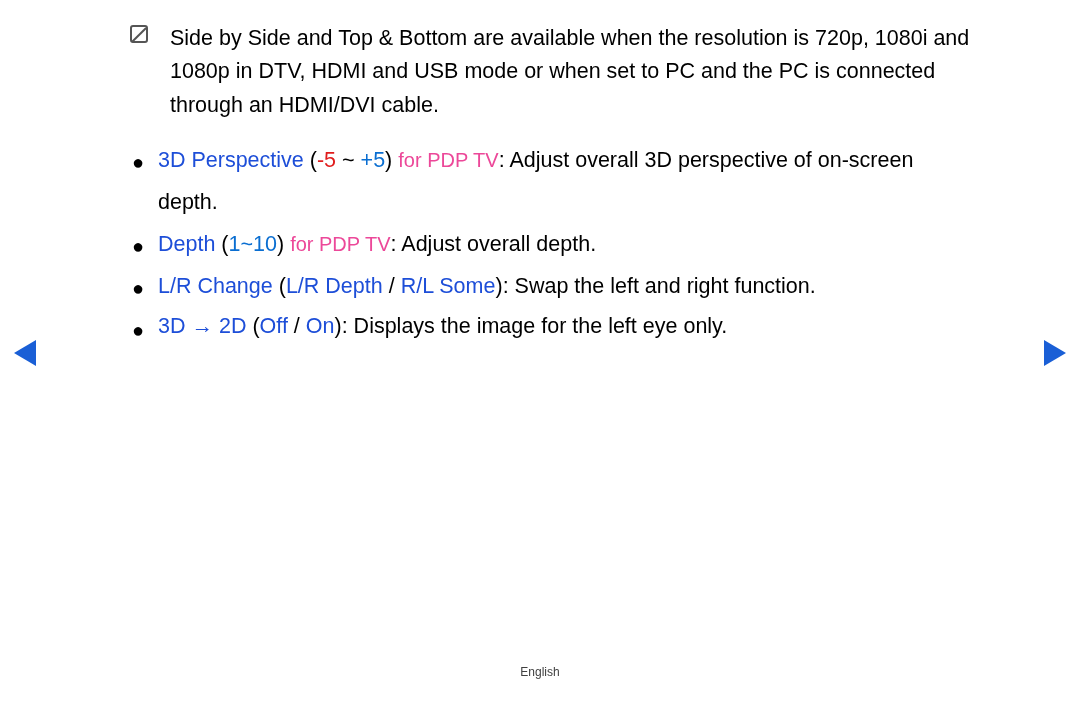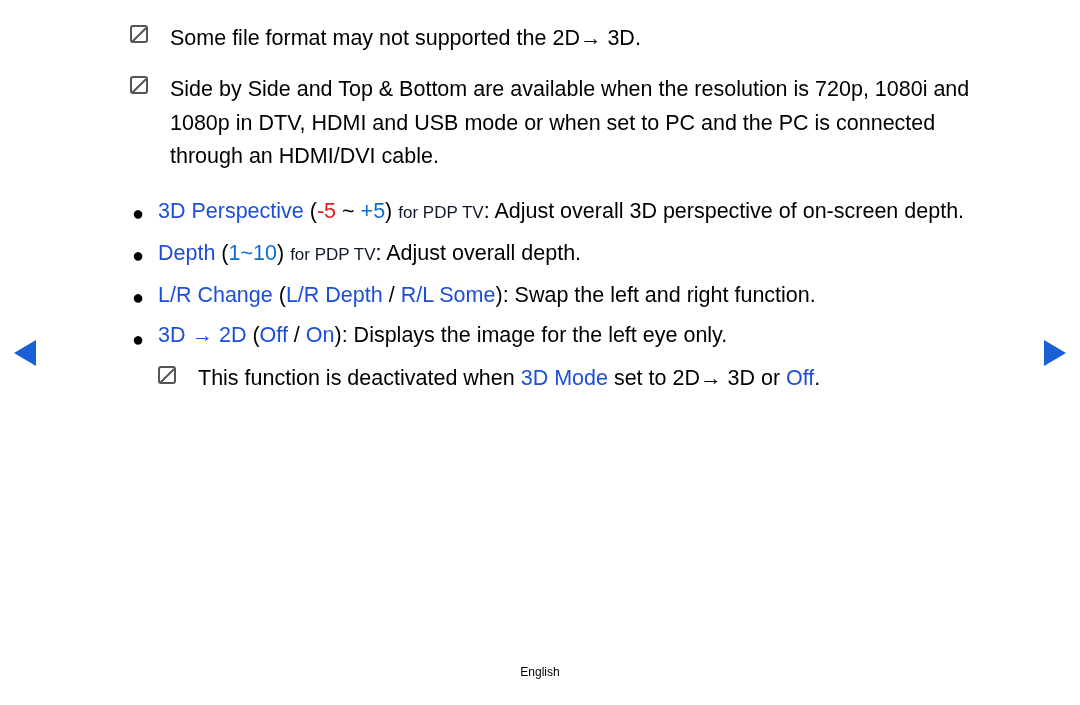--- a/index.html
+++ b/index.html
@@ -12,46 +12,37 @@
   .note-icon::before { content: ""; position: absolute; width: 20px; height: 2px; background: #555; transform: rotate(-45deg); top: 7px; left: -3px; }
   .note-icon::after { content: ""; position: absolute; width: 1.5px; height: 6px; background: #555; transform: rotate(30deg); top: 3px; left: 10px; border-radius: 1px; display:none;}
   .note-text { flex: 1; }
   .bullet-list { list-style: none; margin-left: 0; }
   .bullet-item { display: flex; font-size: 21.5px; line-height: 1.95; }
   .bullet-marker { flex: 0 0 28px; text-align: left; padding-left: 2px; font-size: 20px; line-height: 1.8; padding-top:4px; }
   .bullet-body { flex: 1; }
   .blue { color: #1d4ed8; }
   .value { color: #0a6ed1; }
   .neg { color: #e01c1c; }
-  .small-gray { color: #0f172a; font-size: 17px; }
+  .small-gray { color: #ec4899; font-size: 20px; }
   .sub-note { display: flex; margin-top: 8px; }
   .sub-note .note-icon-wrap { flex: 0 0 40px; padding-top: 4px;}
   .arrow { position: absolute; top: 340px; width: 0; height: 0; border-top: 13px solid transparent; border-bottom: 13px solid transparent; }
   .arrow-left { left: 14px; border-right: 22px solid #1a5fd6; }
   .arrow-right { right: 14px; border-left: 22px solid #1a5fd6; }
-  .footer { position: absolute; bottom: 26px; width: 100%; text-align: center; font-size: 12px; color: #000000; }
+  .footer { position: absolute; bottom: 26px; width: 100%; text-align: center; font-size: 12px; color: #404040; }
 </style>
 </head>
 <body>
 
 <div class="page">
   <div class="arrow arrow-left"></div>
   <div class="arrow arrow-right"></div>
 
   <div class="content">
 
-    <div class="note-line">
-      <div class="note-icon-wrap">
-          <div class="note-icon"></div>
-        </div>
-      <div class="note-text">
-        <span>Some file format may not supported the</span>
-        <span> </span><span>2D→ 3D</span><span>.</span>
-      </div>
-    </div>
 
     <div class="note-line">
       <div class="note-icon-wrap">
           <div class="note-icon"></div>
         </div>
       <div class="note-text">
         <span> </span><span>Side by Side</span>
         <span>  </span><span>and</span>
         <span>  </span><span>Top &amp; Bottom</span>
         <span>  </span><span>are available when the resolution is 720p, 1080i and 1080p in DTV, HDMI and USB mode or when set to PC and the PC is connected through an HDMI/DVI cable.</span>
@@ -85,28 +76,20 @@
           <span> </span><span>(</span><span class="blue">L/R Depth</span><span> / </span><span class="blue">R/L Some</span><span>)</span><span>: Swap the left and right function.</span>
         </div>
       </li>
 
       <li class="bullet-item" style="line-height:1.7;">
         <div class="bullet-marker">●</div>
         <div class="bullet-body">
           <span class="blue">3D → 2D</span>
           <span> </span><span>(</span><span class="blue">Off</span><span> / </span><span class="blue">On</span><span>)</span><span>: Displays the image for the left eye only.</span>
 
-          <div class="sub-note">
-            <div class="note-icon-wrap">
-                <div class="note-icon"></div>
-              </div>
-            <div class="note-text" style="line-height:1.55;">
-              <span>This function is deactivated when </span><span class="blue">3D Mode</span><span> set to </span><span> </span><span>2D→ 3D</span><span> </span><span> or </span><span class="blue">Off</span><span>.</span>
-            </div>
-          </div>
         </div>
       </li>
 
     </ul>
   </div>
 
   <div class="footer">English</div>
 </div>
 
 </body></html>

